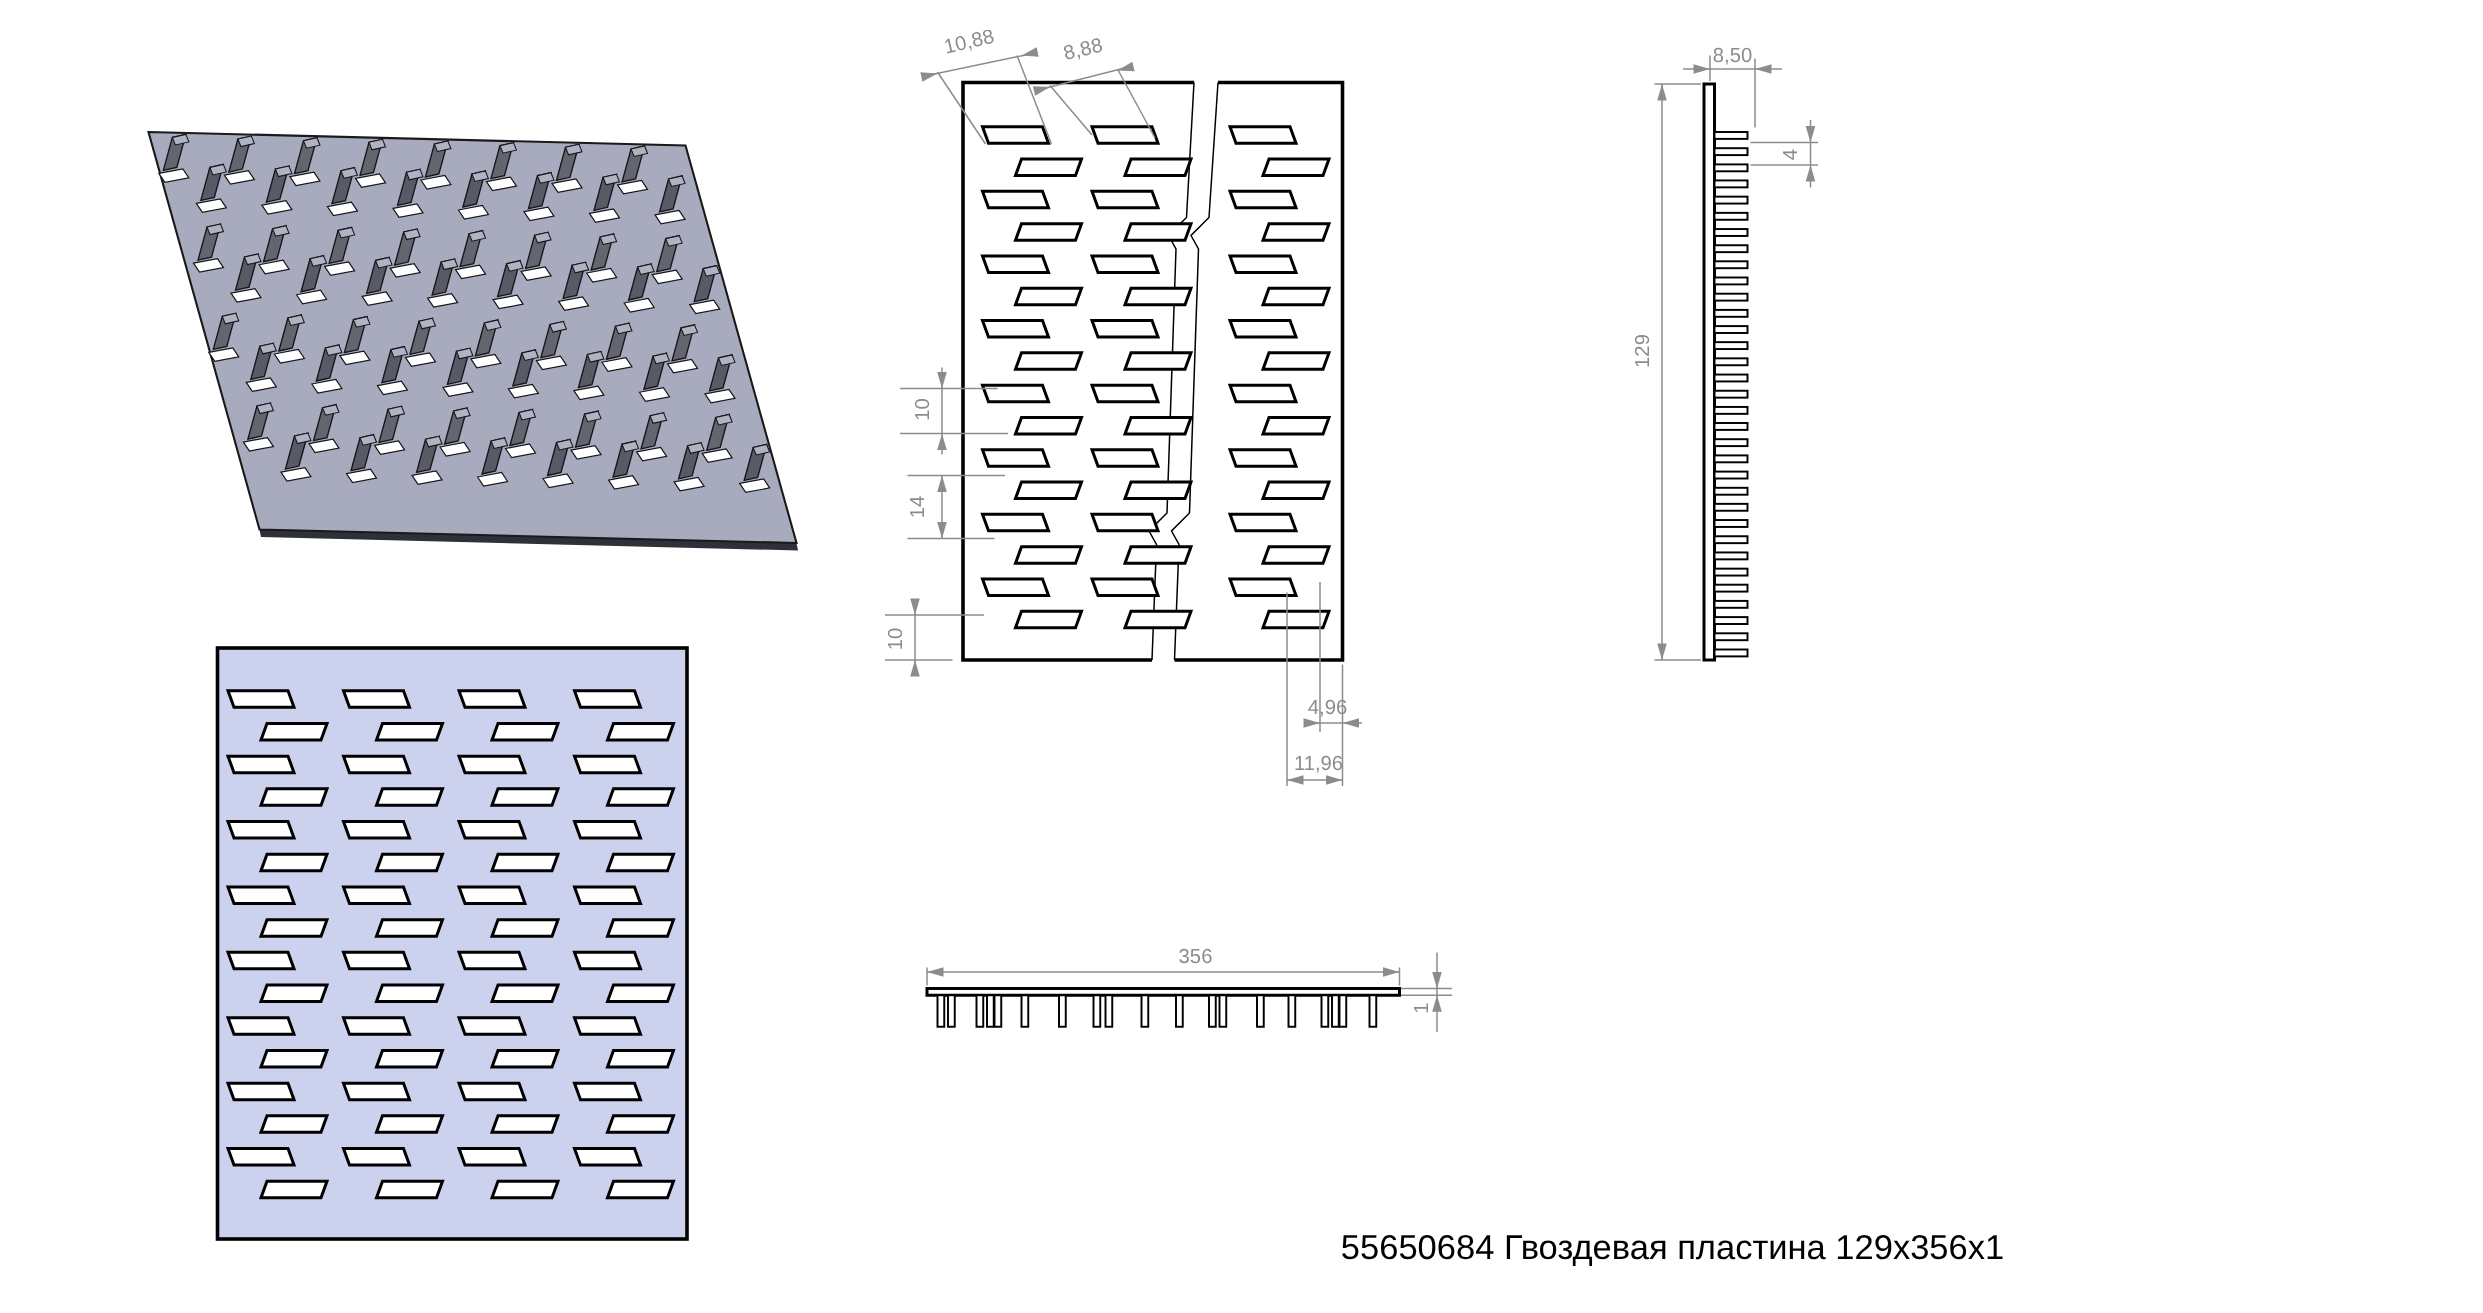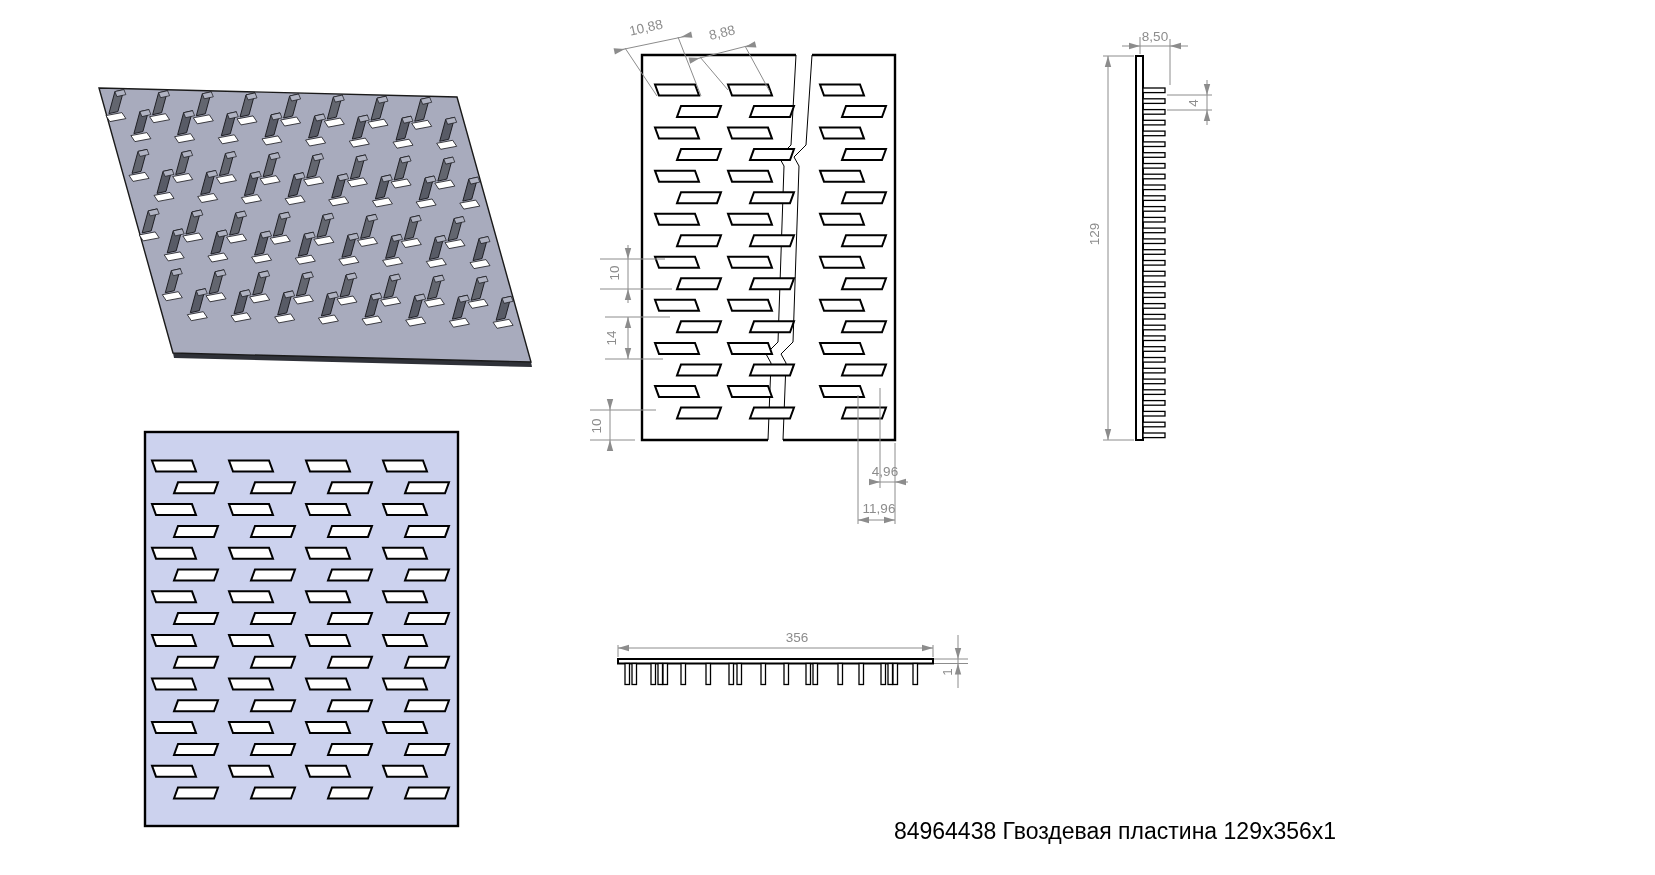--- a/index.html
+++ b/index.html
@@ -531,14 +531,14 @@
         <rect x="284" y="68.5" width="4.5" height="21" fill="#ffffff" stroke="#000000" stroke-width="1.3"></rect>
         <rect x="306" y="68.5" width="4.5" height="21" fill="#ffffff" stroke="#000000" stroke-width="1.3"></rect>
         <rect x="313" y="68.5" width="4.5" height="21" fill="#ffffff" stroke="#000000" stroke-width="1.3"></rect>
         <rect x="318" y="68.5" width="4.5" height="21" fill="#ffffff" stroke="#000000" stroke-width="1.3"></rect>
         <rect x="338" y="68.5" width="4.5" height="21" fill="#ffffff" stroke="#000000" stroke-width="1.3"></rect>
       </g>
     <text class="dim" text-anchor="middle" transform="translate(222,47)">356</text>
     <text class="dim" text-anchor="middle" transform="translate(377,77) rotate(-90)">1</text>
   </svg>
 
-  <div class="title">84964438 Гвоздевая пластина 129x356x1</div>
+  <div class="title">55650684 Гвоздевая пластина 129x356x1</div>
 </div>
 
 </body></html>

